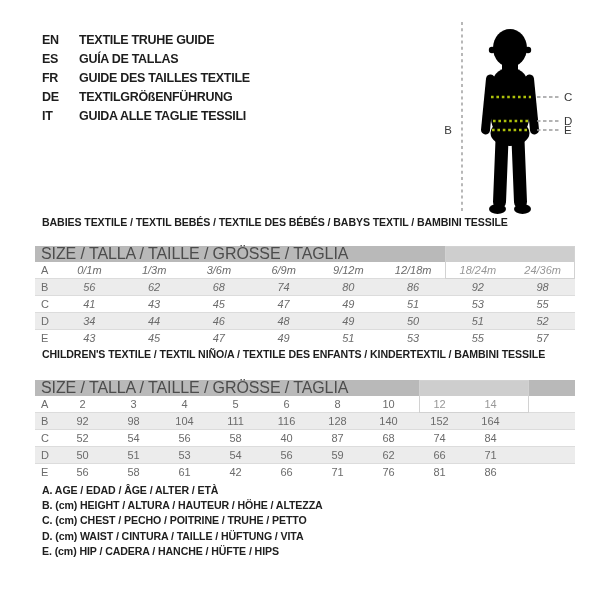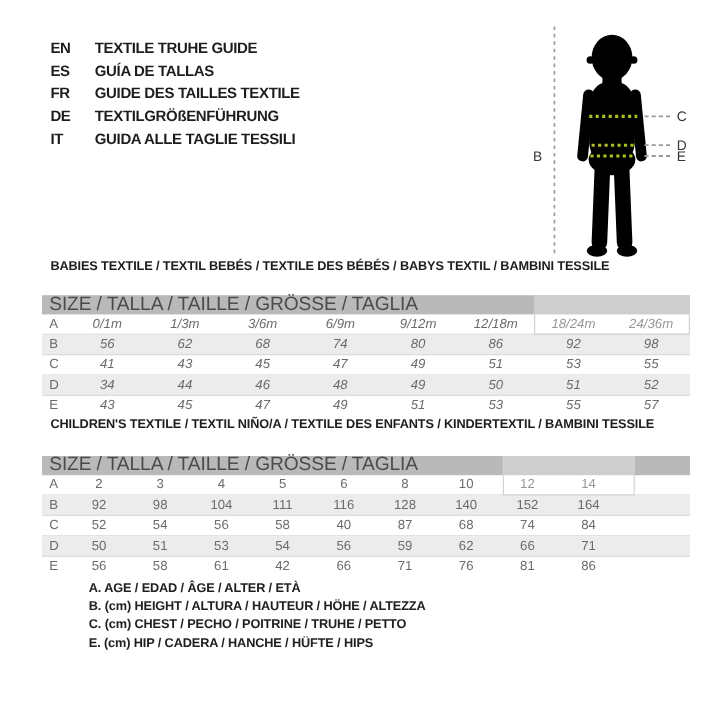--- a/index.html
+++ b/index.html
@@ -59,21 +59,21 @@
   #children-table .tcell:not(.label) { flex:0 0 51px; }
   .hl-box {
     position:absolute; top:0; height:33px;
     border:1px solid #d2d2d2; background:rgba(255,255,255,0.30);
     pointer-events:none;
   }
   #babies-table  .hl-box { left:410px; right:0; }
   #children-table .hl-box { left:384px; width:110px; }
 
   
-  .legend { position:absolute; left:42px; top:484px;margin-left:32px; }
+  .legend { position:absolute; left:42px; top:484px; }
   .legend-row {
     height:15.2px; font-size:10.6px; font-weight:700; letter-spacing:-0.1px;
     color:var(--legend-text,#202020); white-space:nowrap;
   }
 </style>
 </head>
 <body style="--table-header-bg: #b9b9b9; --table-header-text: #4c4c4c; --row-stripe: #ececec; --row-text: #6b6b6b; --hairline: #dcdcdc; --title-text: #1d1d1d; --legend-text: #202020;">
 
 <div class="langs">
 
@@ -276,15 +276,16 @@
 </div>
 
 <div class="legend">
 
     <div class="legend-row">A. AGE / EDAD / ÂGE / ALTER / ETÀ</div>
 
     <div class="legend-row">B. (cm) HEIGHT / ALTURA / HAUTEUR / HÖHE / ALTEZZA</div>
 
     <div class="legend-row">C. (cm) CHEST / PECHO / POITRINE / TRUHE / PETTO</div>
 
+    <div class="legend-row">D. (cm) WAIST / CINTURA / TAILLE / HÜFTUNG / VITA</div>
 
     <div class="legend-row">E. (cm) HIP / CADERA / HANCHE / HÜFTE / HIPS</div>
   </div>
 
 </body></html>

